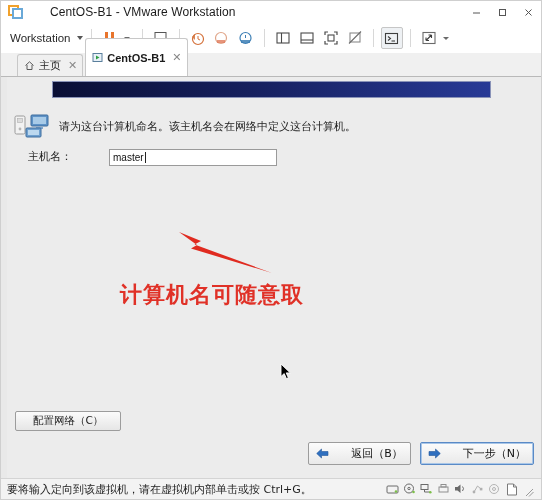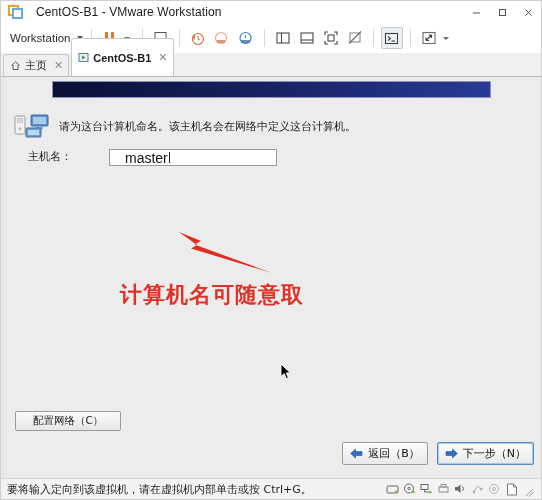--- a/index.html
+++ b/index.html
@@ -49,21 +49,21 @@
   .app-logo .sq2 {
     position: absolute; left: 4px; top: 4px;
     width: 11px; height: 11px;
     border: 2px solid #6aa9d8;
     box-sizing: border-box;
     background: #fff;
   }
   .title-text {
     font-size: 12px;
     color: #1b1b1b;
-    margin-left: 12px;
+    margin-left: 26px;
     white-space: nowrap;
     letter-spacing: 0.1px;
   }
   .win-btns {
     margin-left: auto;
     display: flex;
     height: 22px;
   }
   .win-btn {
     width: 26px; height: 22px;
@@ -133,21 +133,21 @@
   
   .tabstrip {
     position: absolute;
     left: 0; top: 52px;
     width: 100%;
     height: 24px;
     background: #f0f0f0;
     border-bottom: 1px solid #b9b9b9;
     display: flex;
     align-items: flex-end;
-    padding-left: 2px;
+    padding-left: 16px;
     box-sizing: border-box;
   }
   .tab {
     height: 22px;
     display: flex;
     align-items: center;
     padding: 0 5px 0 6px;
     font-size: 11px;
     color: #1c1c1c;
     background: #f0f0f0;
@@ -231,22 +231,22 @@
   }
   .host-input {
     margin-left: 4px;
     width: 168px;
     height: 17px;
     background: #ffffff;
     border: 1px solid #9a9a9a;
     box-sizing: border-box;
     display: flex;
     align-items: center;
-    padding-left: 15px;
-    font-size: 14px;
+    padding-left: 3px;
+    font-size: 10px;
     color: #111;
     font-family: "Liberation Sans", sans-serif;
     position: relative;
   }
   .caretbar {
     display: inline-block;
     width: 1px;
     height: 11px;
     background: #222;
     margin-left: 1px;
@@ -284,21 +284,21 @@
   }
   .navbtn {
     height: 23px;
     min-width: 82px;
     background: linear-gradient(to bottom, #fcfcfc, #e9e9e9);
     border: 1px solid #9c9c9c;
     border-radius: 2px;
     display: flex; align-items: center; justify-content: center;
     font-size: 11px;
     color: #101010;
-    gap: 5px;
+    gap: 22px;
     padding: 0 7px;
     box-sizing: border-box;
     font-family: "DejaVu Sans", "Liberation Sans", sans-serif;
   }
   .navbtn.focused {
     border: 1px solid #5a8ac6;
     box-shadow: 0 0 0 1px #a8c6e8 inset;
   }
   .arrow-blue { display:flex; }
 

